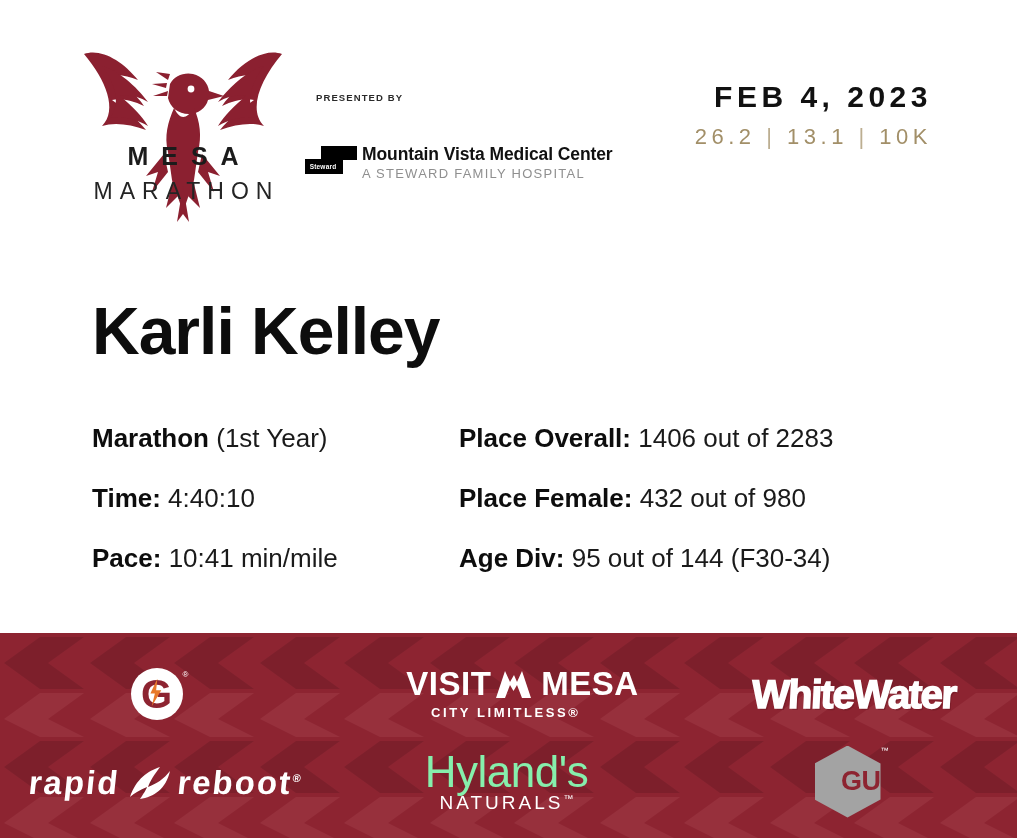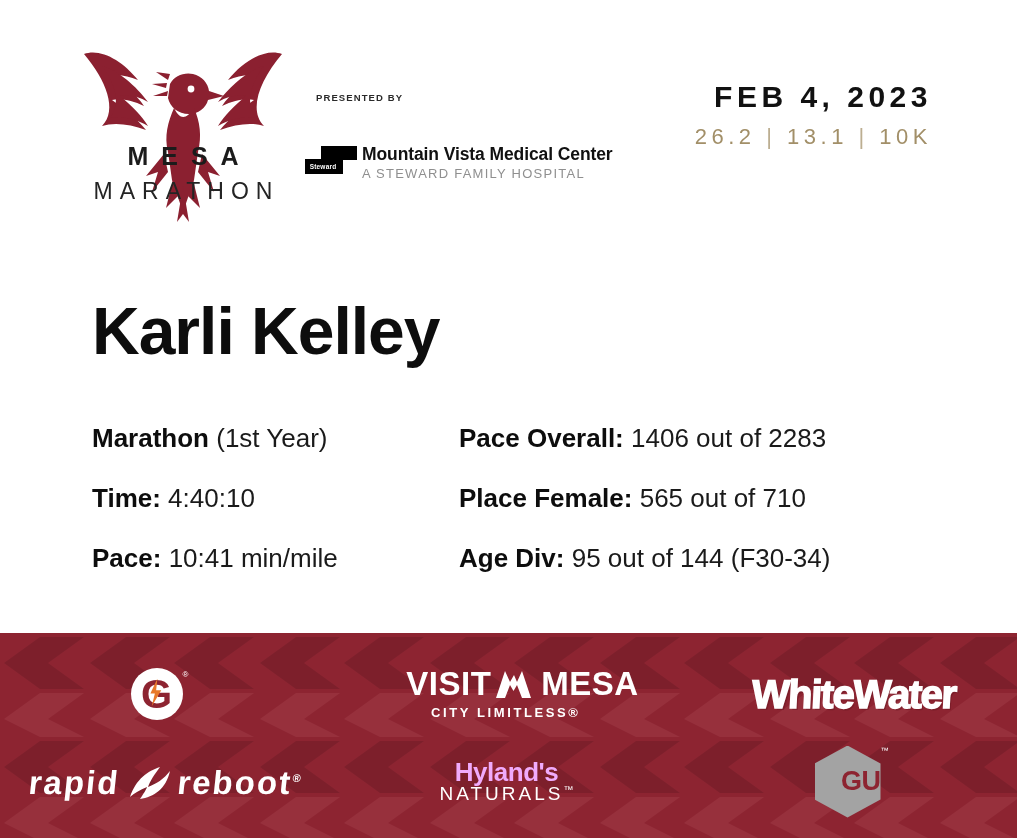--- a/index.html
+++ b/index.html
@@ -393,24 +393,24 @@
     height: 38px;
     margin: 0 6px;
     flex: 0 0 46px;
     transform: skewX(6deg);
   }
   .rr-reg { font-size: 11px; vertical-align: super; color: #ffffff; }
 
   
   .hylands-lockup { text-align: center; transform: translateX(-2px); }
   .hy-word {
-    font-size: 26px;
-    font-weight: 700;
+    font-size: 44px;
+    font-weight: 400;
     letter-spacing: -0.5px;
-    color: #f0abfc;
+    color: #86efac;
     line-height: 1;
   }
   .hy-sub {
     font-size: 19px;
     font-weight: 400;
     letter-spacing: 3px;
     color: #ffffff;
     text-indent: 3px;
     margin-top: -2px;
   }
@@ -512,33 +512,33 @@
     <div class="runner-name">Karli Kelley</div>
 
     <div class="stats-grid">
 
       <div class="stat-row">
         <div class="stat-cell-left">
           <span class="stat-label">Marathon</span>
           <span class="stat-value">(1st Year)</span>
         </div>
         <div class="stat-cell-right">
-          <span class="stat-label">Pace Overall:</span>
+          <span class="stat-label">Place Overall:</span>
           <span class="stat-value">1406 out of 2283</span>
         </div>
       </div>
 
       <div class="stat-row">
         <div class="stat-cell-left">
           <span class="stat-label">Time:</span>
           <span class="stat-value">4:40:10</span>
         </div>
         <div class="stat-cell-right">
           <span class="stat-label">Place Female:</span>
-          <span class="stat-value">565 out of 710</span>
+          <span class="stat-value">432 out of 980</span>
         </div>
       </div>
 
       <div class="stat-row">
         <div class="stat-cell-left">
           <span class="stat-label">Pace:</span>
           <span class="stat-value">10:41 min/mile</span>
         </div>
         <div class="stat-cell-right">
           <span class="stat-label">Age Div:</span>

